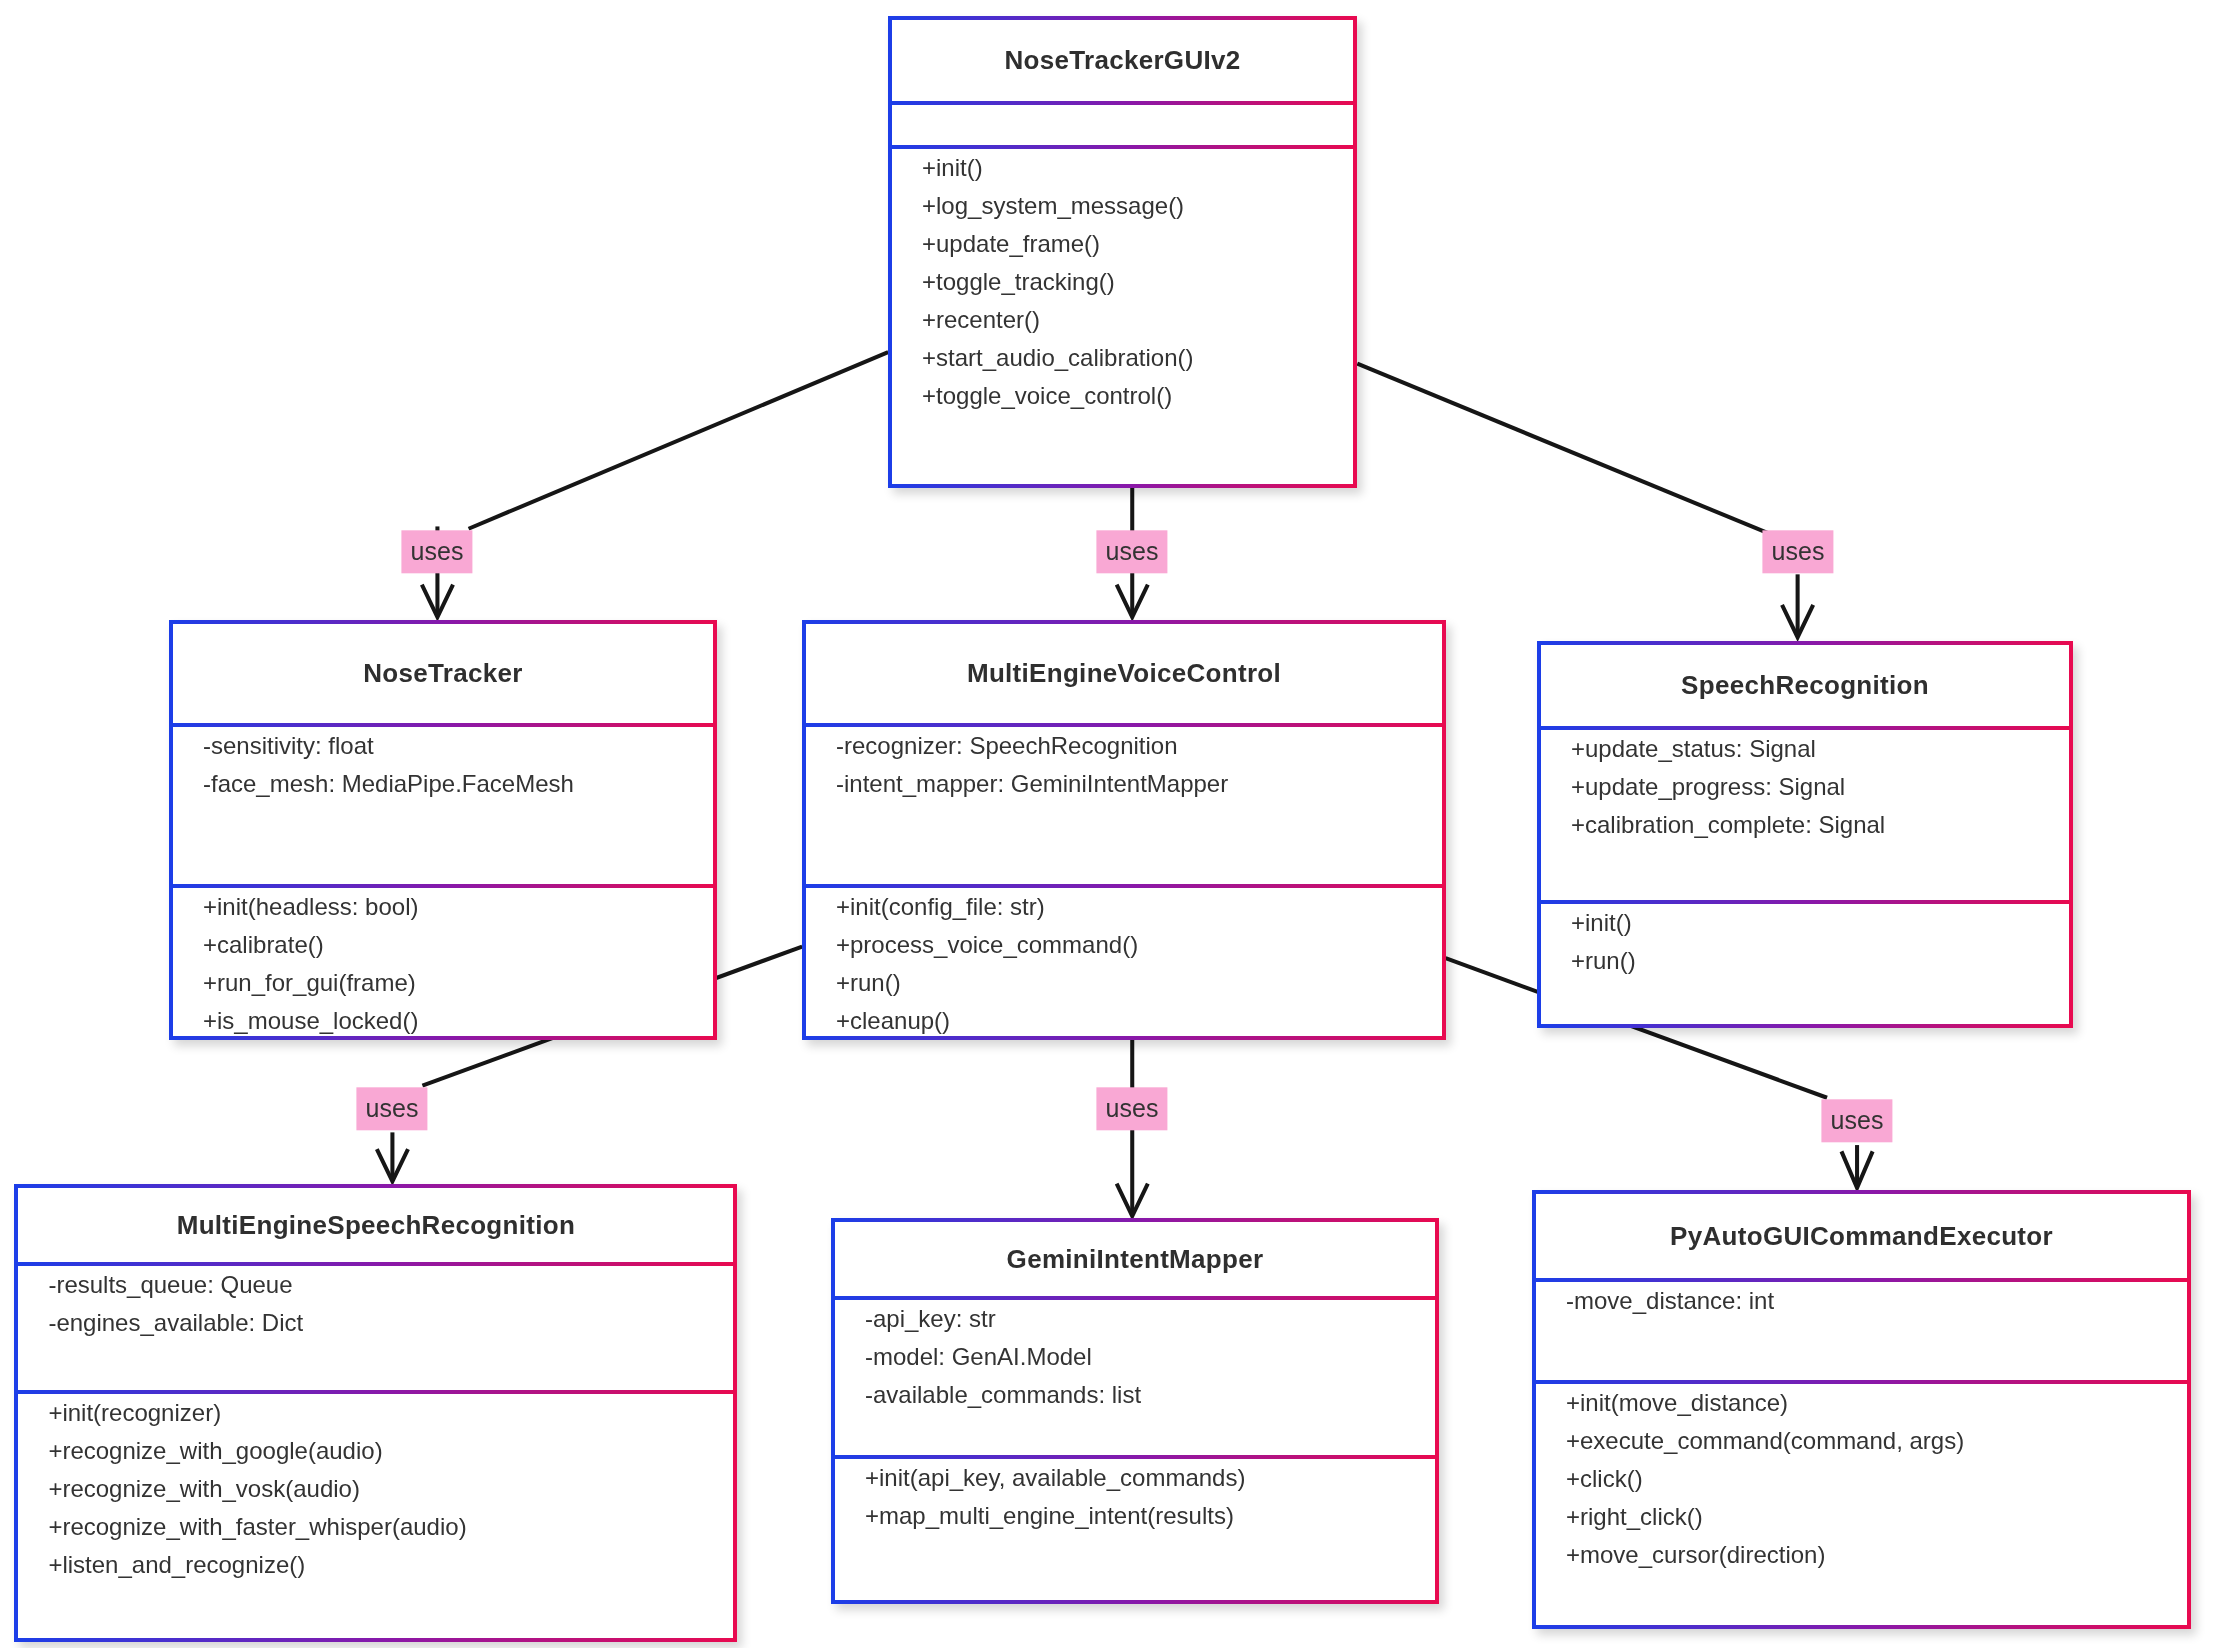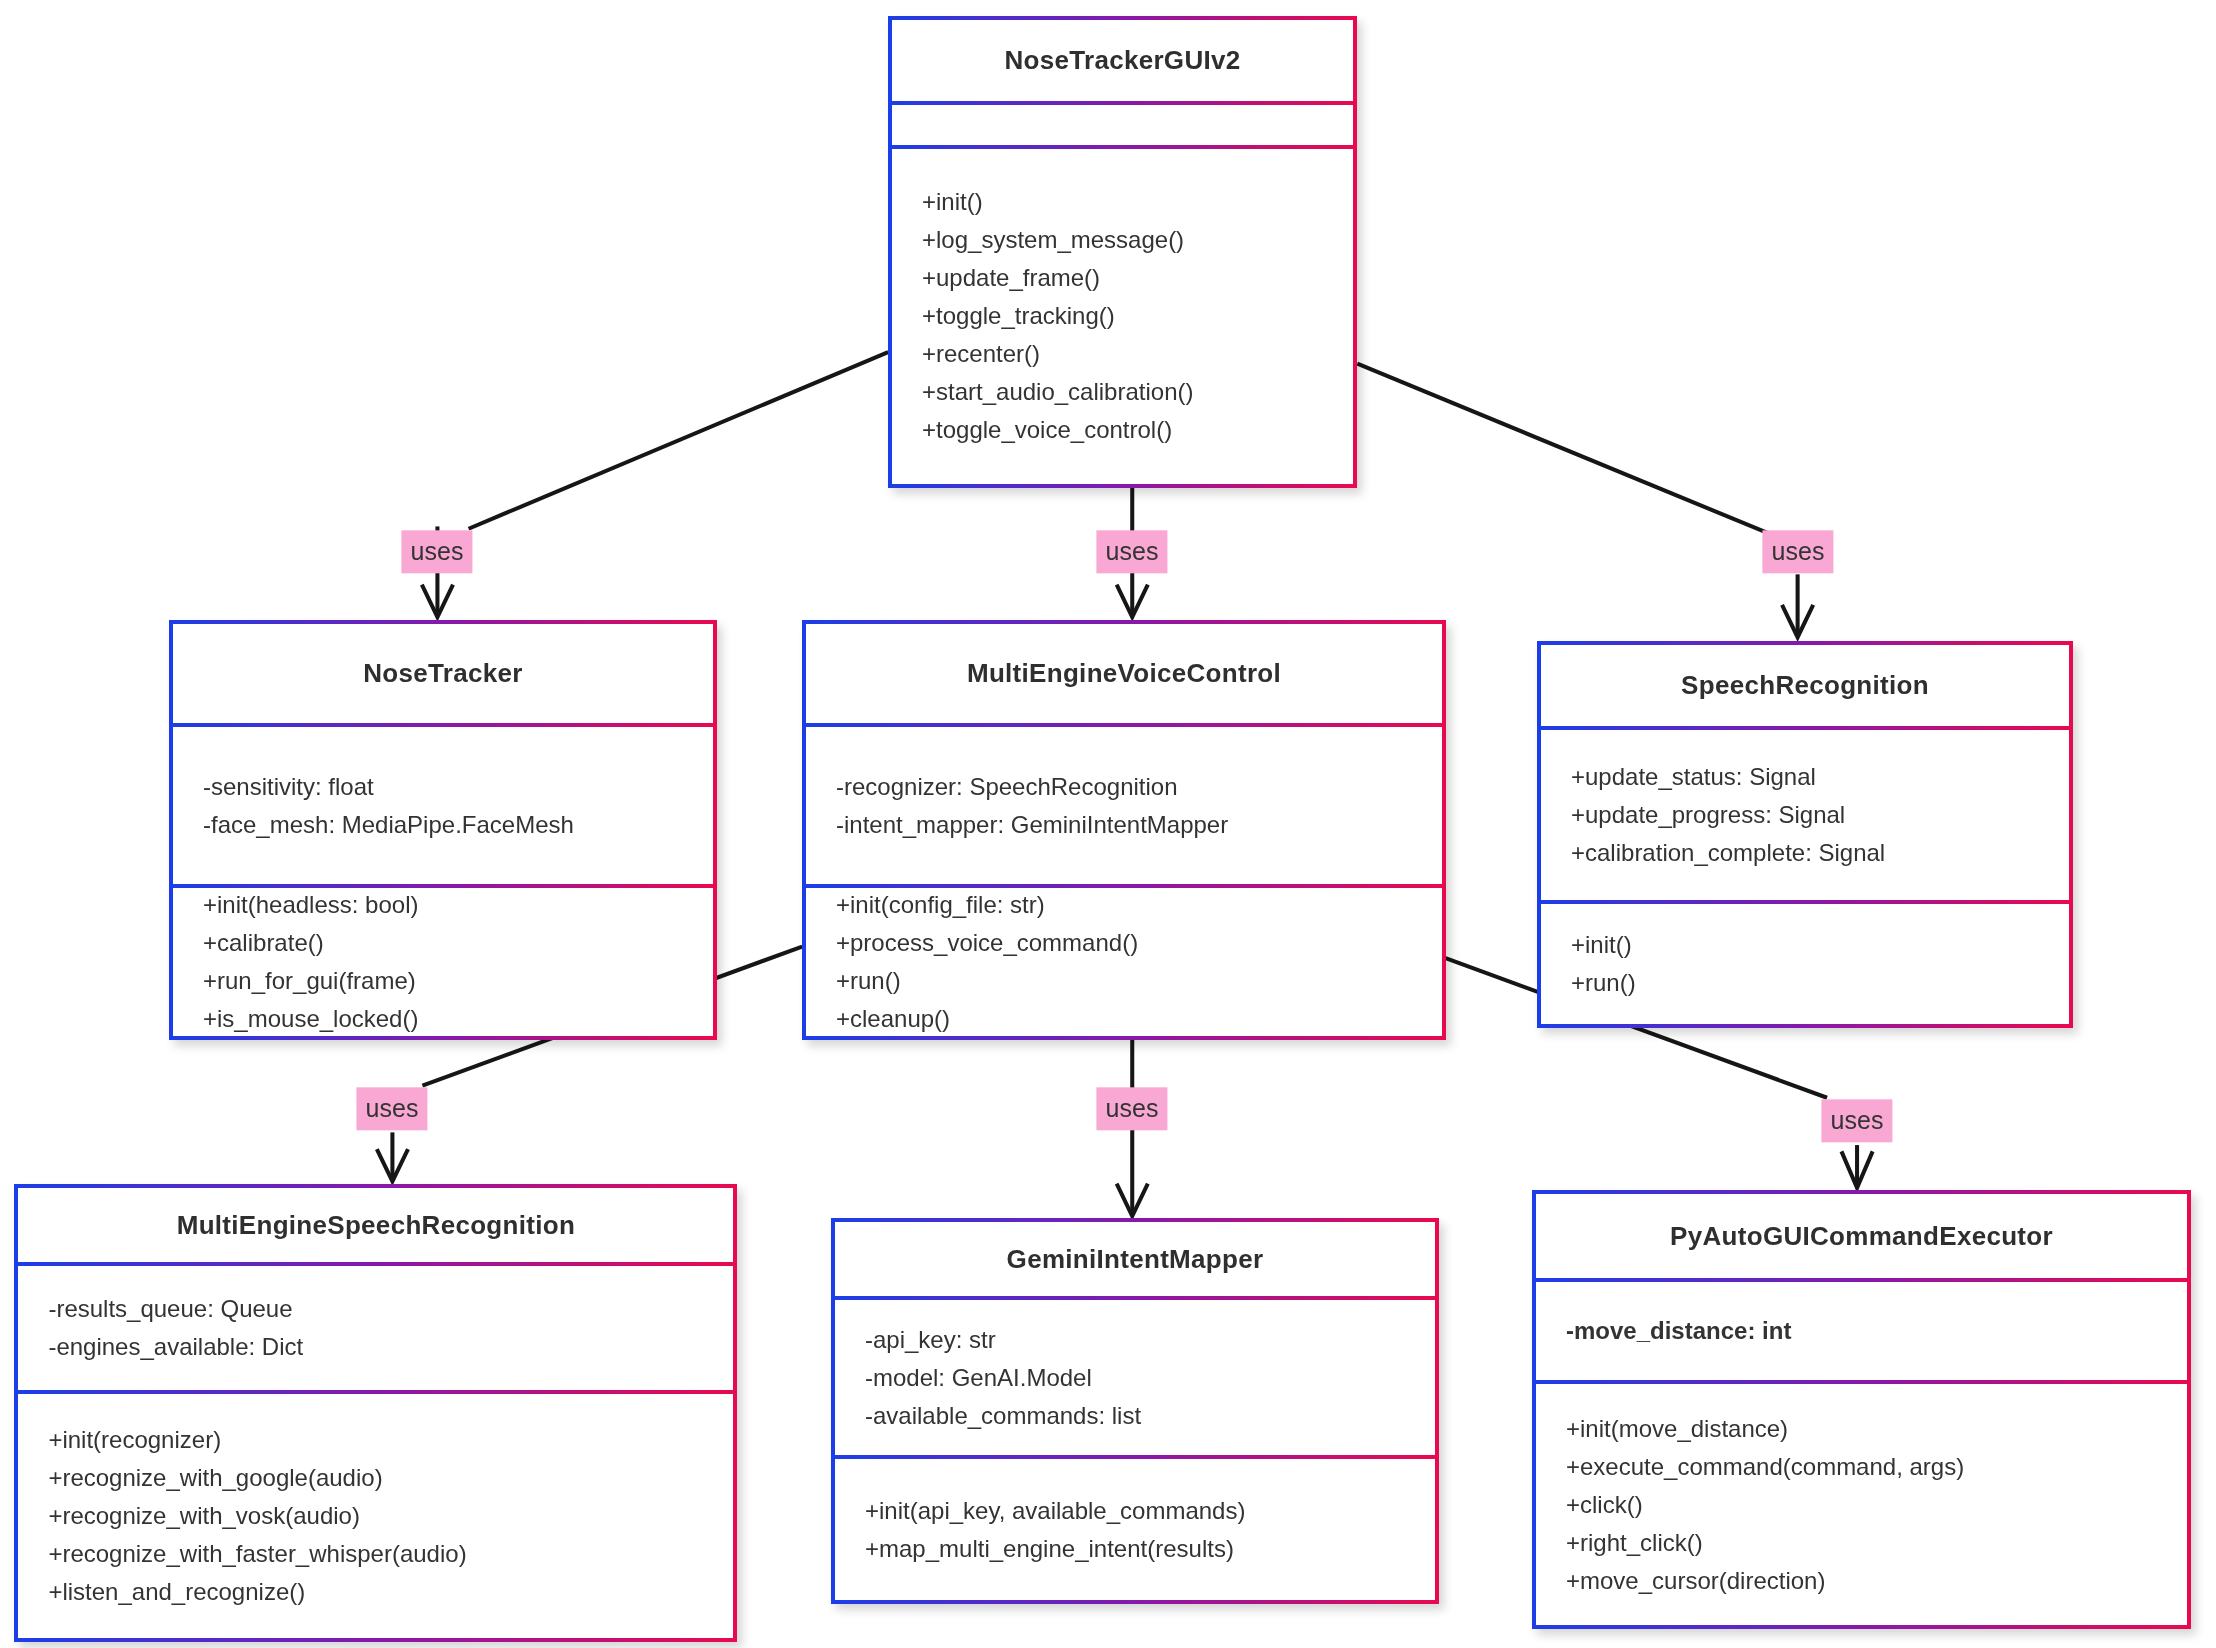--- a/index.html
+++ b/index.html
@@ -5,21 +5,21 @@
   html,body{margin:0;padding:0;background:#ffffff;}
   .canvas{position:relative;width:2216px;height:1649px;background:#ffffff;overflow:hidden;
           font-family:"Liberation Sans", sans-serif;padding-left:15px;}
   svg.edges{position:absolute;left:0;top:0;z-index:1;}
   .cbox{position:absolute;z-index:2;background:#ffffff;box-sizing:border-box;
         border:4px solid;border-image:linear-gradient(90deg,#1c3ee8 0%,#8a18a8 52%,#e80a50 100%) 1;
         display:flex;flex-direction:column;box-shadow:5.2px 5.8px 9.2px rgba(0,0,0,0.16);}
   .ctitle{display:flex;align-items:center;justify-content:center;
           font-size:26px;font-weight:bold;color:#2f2f2f;letter-spacing:0.3px;}
   .sep{height:4px;flex:0 0 4px;background:linear-gradient(90deg,#1c3ee8 0%,#8a18a8 52%,#e80a50 100%);}
-  .csec{display:flex;flex-direction:column;justify-content:center;overflow:hidden;}
+  .csec{display:flex;flex-direction:column;overflow:hidden;}
   .csec.grow{flex:1 1 auto;}
   .mline{font-size:24px;line-height:38px;color:#333333;padding-left:30px;padding-right:9.2px;white-space:nowrap;}
   .elabel{position:absolute;z-index:3;transform:translate(-50%,-50%);
           background:#f9a8d4;color:#333333;font-size:25px;line-height:25px;
           padding:9.2px 9.2px;text-align:left;}
 </style>
 </head>
 <body>
 
 <div class="canvas">
@@ -142,21 +142,21 @@
     <div class="sep"></div>
     <div class="csec grow">
       <div class="mline">+init(api_key, available_commands)</div>
       <div class="mline">+map_multi_engine_intent(results)</div>
     </div>
   </div>
 
   <div class="cbox" style="left:1532px;top:1190px;width:659px;height:439px;">
     <div class="ctitle" style="flex:0 0 84px;border-radius:16px;">PyAutoGUICommandExecutor</div>
     <div class="sep"></div>
-    <div class="csec" style="flex:0 0 98px;font-weight:bold;">
+    <div class="csec" style="flex:0 0 98px;">
       <div class="mline">-move_distance: int</div>
     </div>
     <div class="sep"></div>
     <div class="csec grow">
       <div class="mline">+init(move_distance)</div>
       <div class="mline">+execute_command(command, args)</div>
       <div class="mline">+click()</div>
       <div class="mline">+right_click()</div>
       <div class="mline">+move_cursor(direction)</div>
     </div>

